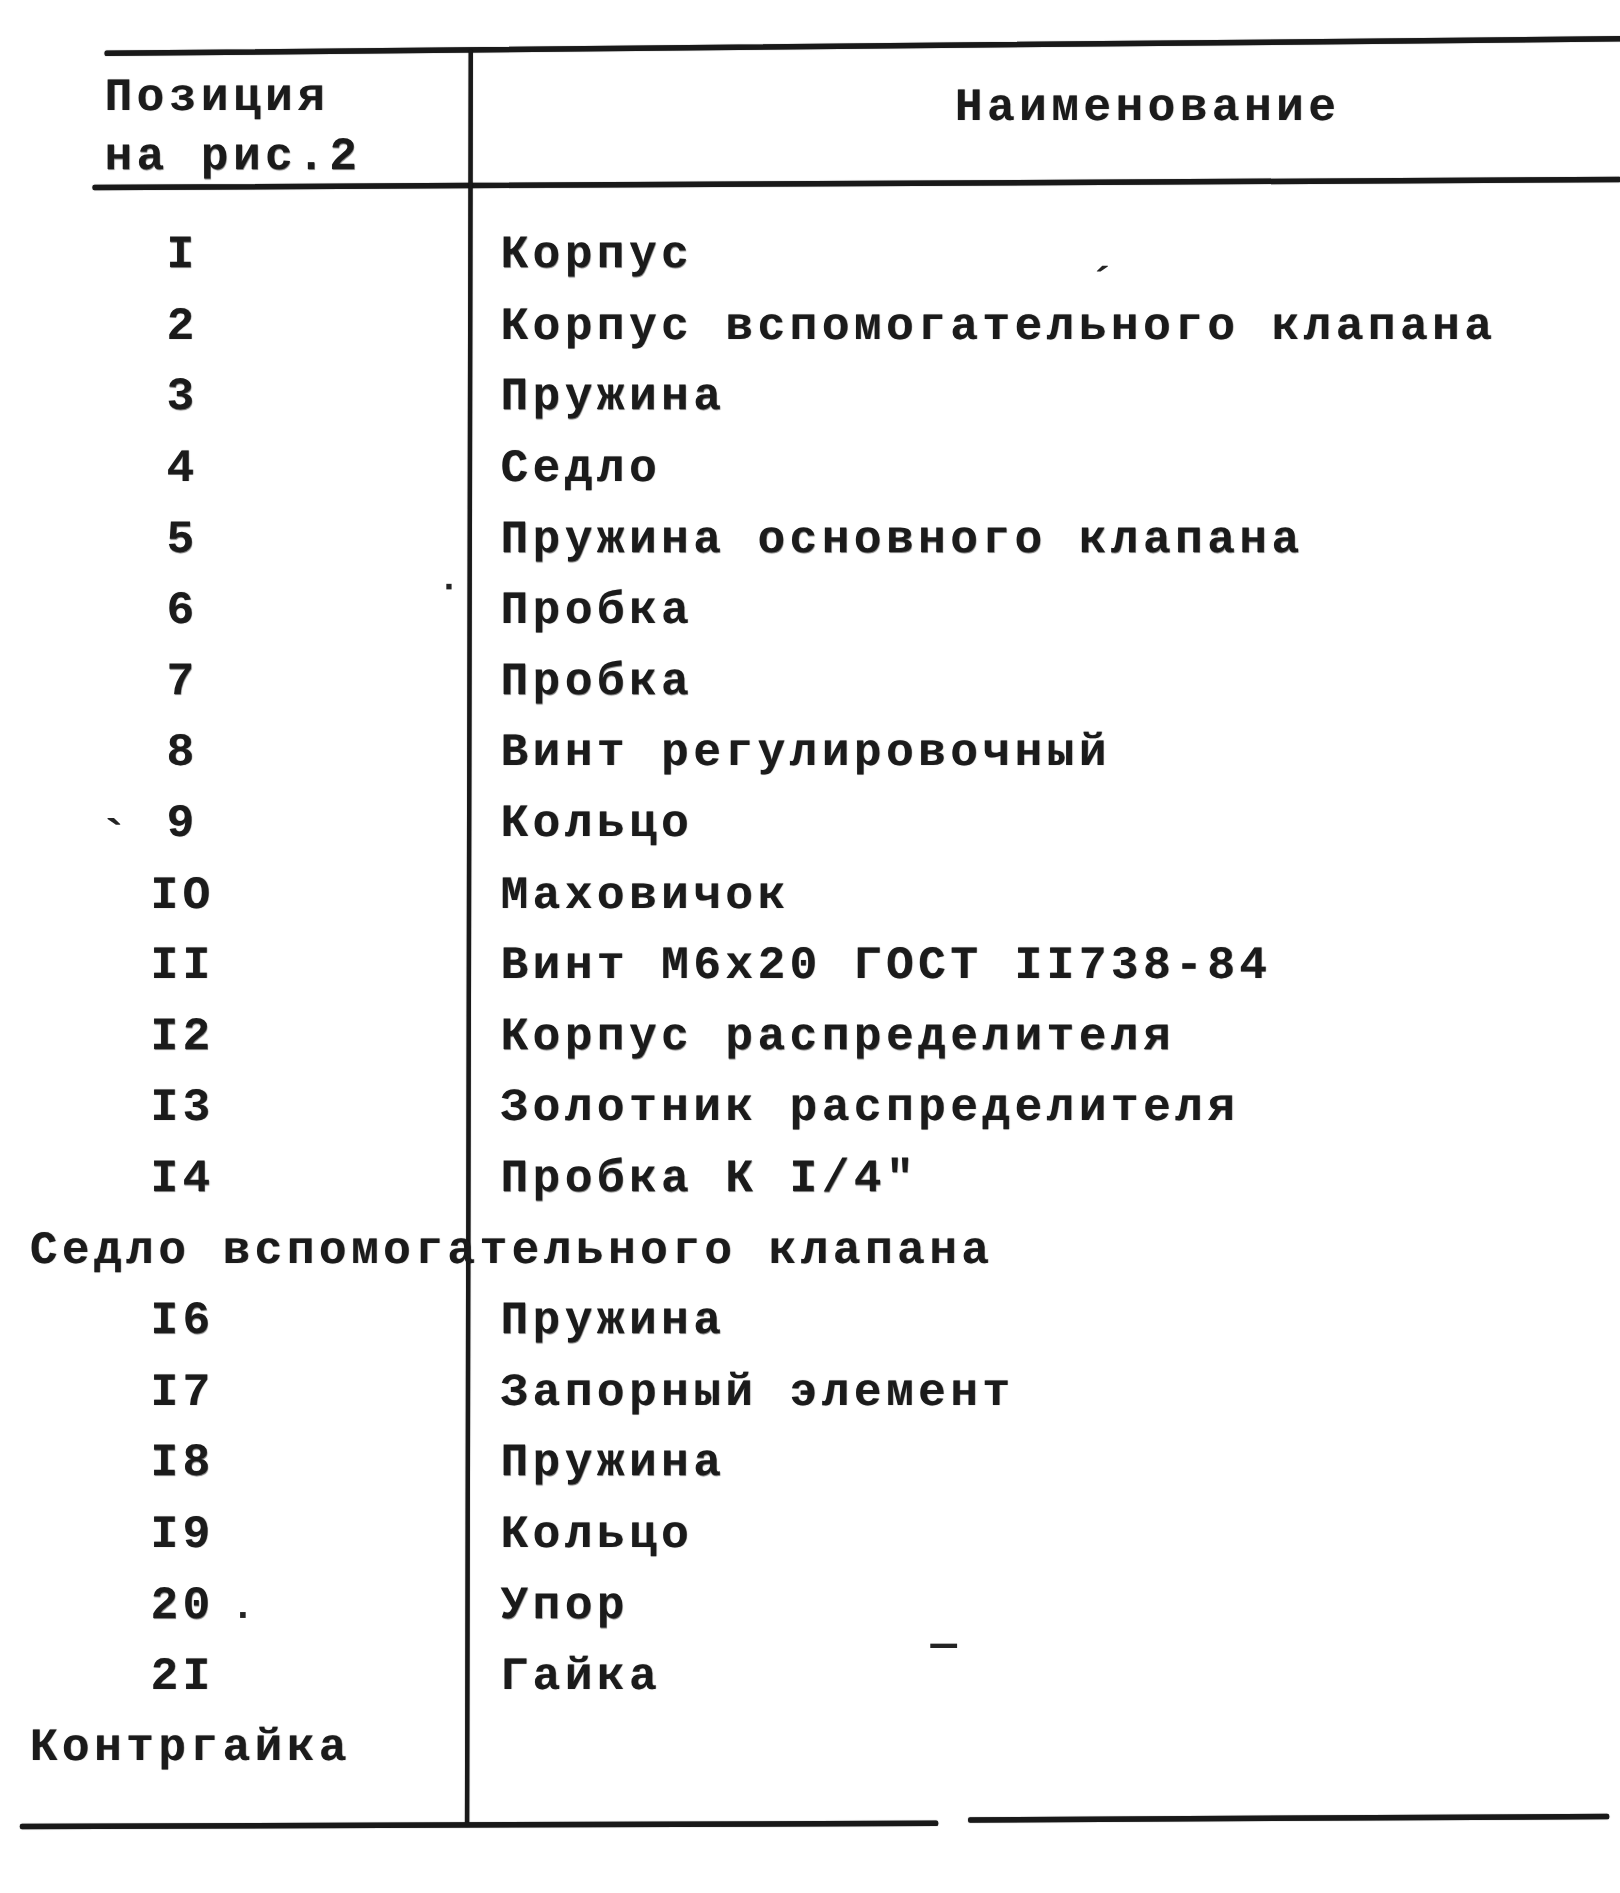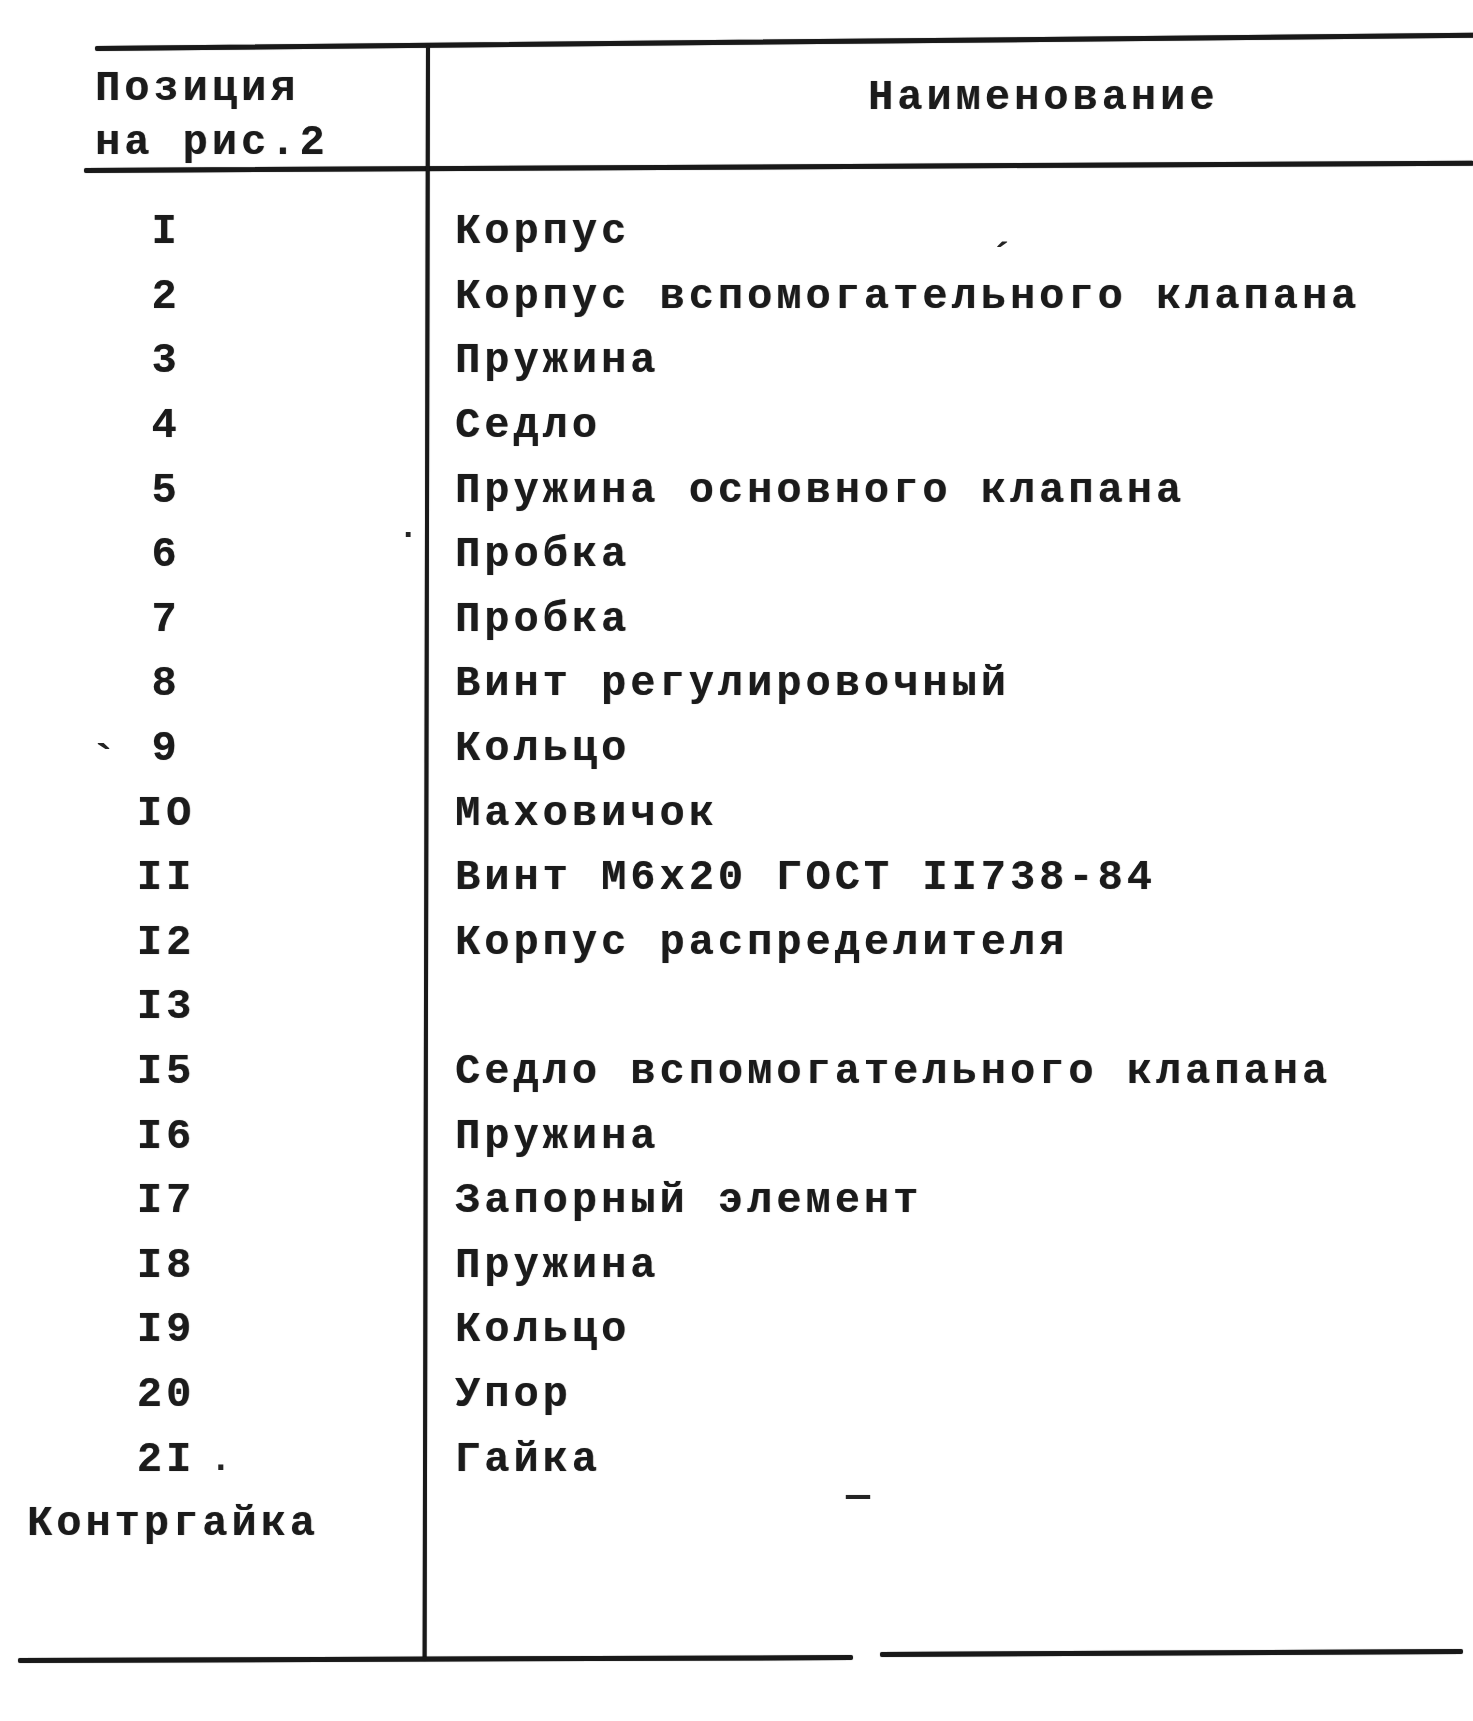--- a/index.html
+++ b/index.html
@@ -169,25 +169,29 @@
         <div class="cell-name txt">Винт М6х20 ГОСТ II738-84</div>
       </div>
 
       <div class="row">
         <div class="cell-pos txt">I2</div>
         <div class="cell-name txt">Корпус распределителя</div>
       </div>
 
       <div class="row">
         <div class="cell-pos txt">I3</div>
-      </div>
-
-
-      <div class="row">
-        <div class="cell-pos txt">I5</div>
+        <div class="cell-name txt">Золотник распределителя</div>
+      </div>
+
+      <div class="row">
+        <div class="cell-pos txt">I4</div>
+        <div class="cell-name txt">Пробка К I/4"</div>
+      </div>
+
+      <div class="row">
         <div class="cell-name txt">Седло вспомогательного клапана</div>
       </div>
 
       <div class="row">
         <div class="cell-pos txt">I6</div>
         <div class="cell-name txt">Пружина</div>
       </div>
 
       <div class="row">
         <div class="cell-pos txt">I7</div>

